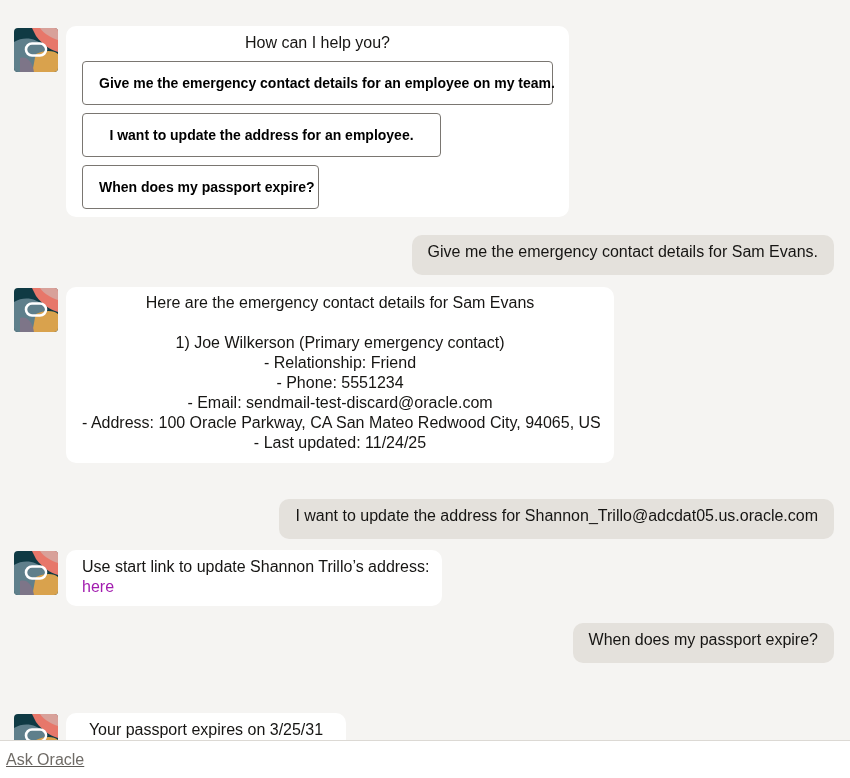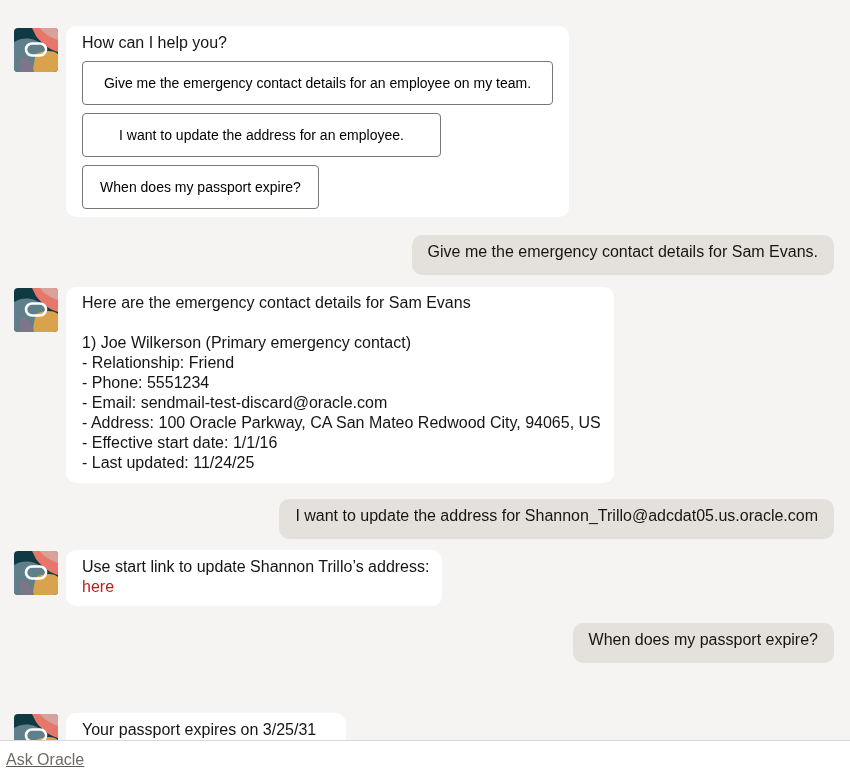--- a/index.html
+++ b/index.html
@@ -3,24 +3,24 @@
 <meta charset="utf-8">
 <style>
   * { box-sizing: border-box; margin: 0; padding: 0; }
   html, body { width: 850px; height: 778px; overflow: hidden; }
   body { background: #f5f4f2; font-family: "Liberation Sans", "DejaVu Sans", sans-serif; color: #161513; font-size: 16px; position: relative; }
   .chat { position: absolute; left: 0; top: 0; width: 850px; height: 740px; }
   .bot-row { position: absolute; left: 14px; display: flex; align-items: flex-start; }
   .avatar { width: 44px; height: 44px; border-radius: 4px; overflow: hidden; flex: none; position: relative; }
   .bot-bubble { margin-left: 8px; background: #ffffff; border-radius: 10px; padding: 8px 16px 10px 16px; line-height: 20px; }
   .user-bubble { position: absolute; right: 16px; background: #e4e1dc; border-radius: 10px; padding: 0 16px; height: 40px; line-height: 34px; white-space: nowrap; }
-  .chip { display: inline-block; border: 1px solid #7a7671; border-radius: 4px; background: #fff; padding: 0 16px; height: 44px; line-height: 42px; font-size: 14px; font-weight: normal; white-space: nowrap; cursor: pointer; }
+  .chip { display: inline-block; border: 1px solid #7a7671; border-radius: 4px; background: #fff; padding: 0 16px; height: 44px; line-height: 42px; font-size: 14px; font-weight: bold; white-space: nowrap; cursor: pointer; }
   .chips { margin-top: 8px; display: flex; flex-direction: column; align-items: flex-start; gap: 8px; }
-  .line { white-space: nowrap; }
-  .link { color: #b91c1c; text-decoration: none; cursor: pointer; margin-top: 25px; }
+  .line { white-space: nowrap; text-align: center; }
+  .link { color: #a21caf; text-decoration: none; cursor: pointer; margin-top: 25px; }
   .footer { position: absolute; left: 0; top: 740px; width: 850px; height: 38px; background: #fff; border-top: 1px solid #dcd9d4; }
   .ask-input { position: absolute; left: 6px; top: 10px; width: 830px; border: none; outline: none; font-family: "Liberation Sans", sans-serif; font-size: 16px; color: #5d5a56; background: transparent; text-decoration: underline; }
   .ask-input::placeholder { color: #6f6b66; }
 </style>
 </head>
 <body>
 
 <svg width="0" height="0" style="position:absolute">
   <defs>
     <symbol id="oracle-avatar" viewBox="0 0 44 44">
@@ -62,21 +62,20 @@
         </svg>
     </span>
     <div class="bot-bubble" style="width:548px; margin-top:-1px; padding-top:6px;">
       <div class="line">Here are the emergency contact details for Sam Evans</div>
       <div class="line" style="height:20px;"></div>
       <div class="line">1) Joe Wilkerson (Primary emergency contact)</div>
       <div class="line">- Relationship: Friend</div>
       <div class="line">- Phone: 5551234</div>
       <div class="line">- Email: sendmail-test-discard@oracle.com</div>
       <div class="line">- Address: 100 Oracle Parkway, CA San Mateo Redwood City, 94065, US</div>
-      <div class="line">- Effective start date: 1/1/16</div>
       <div class="line">- Last updated: 11/24/25</div>
     </div>
   </div>
 
   <div class="user-bubble" style="top:499px;">I want to update the address for Shannon_Trillo@adcdat05.us.oracle.com</div>
 
   <div class="bot-row" style="top:551px;">
     <span class="avatar">
       <svg width="44" height="44">
           <use href="#oracle-avatar"></use>

